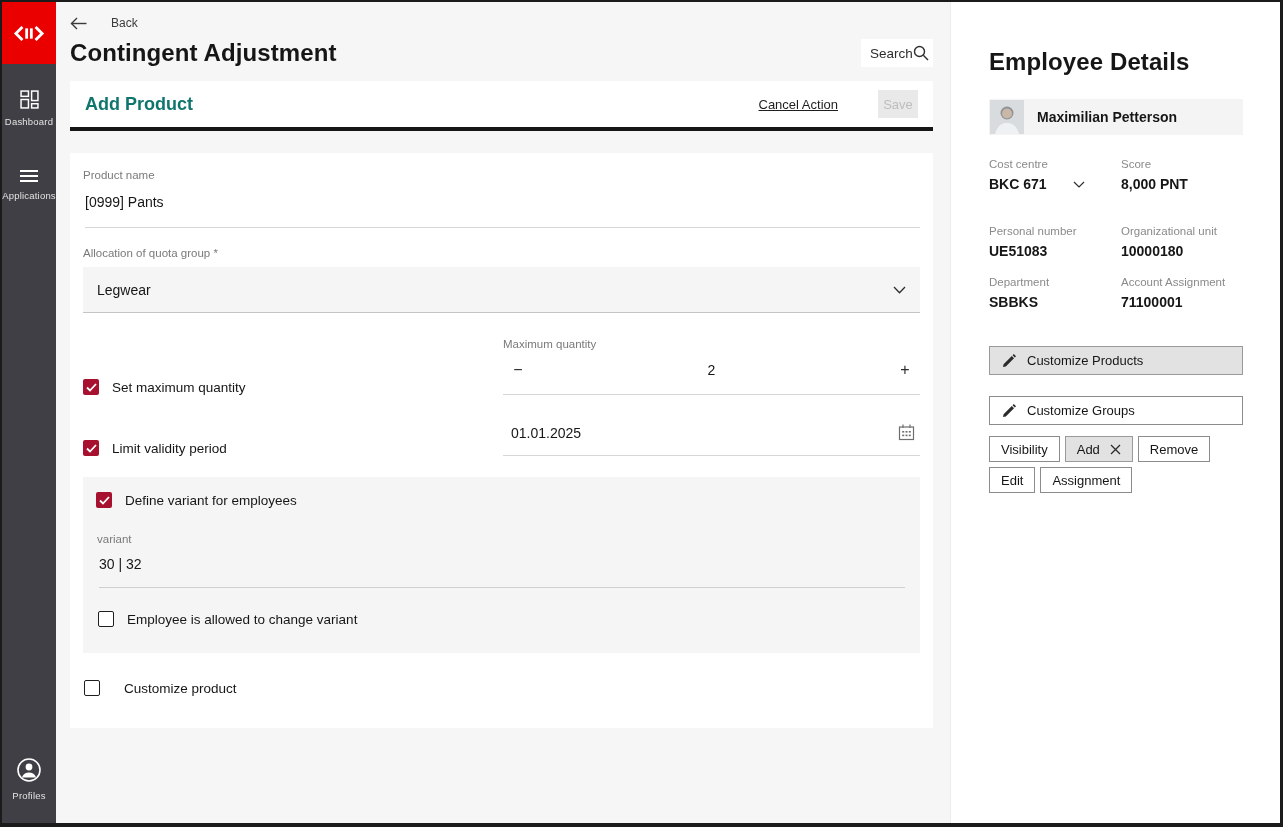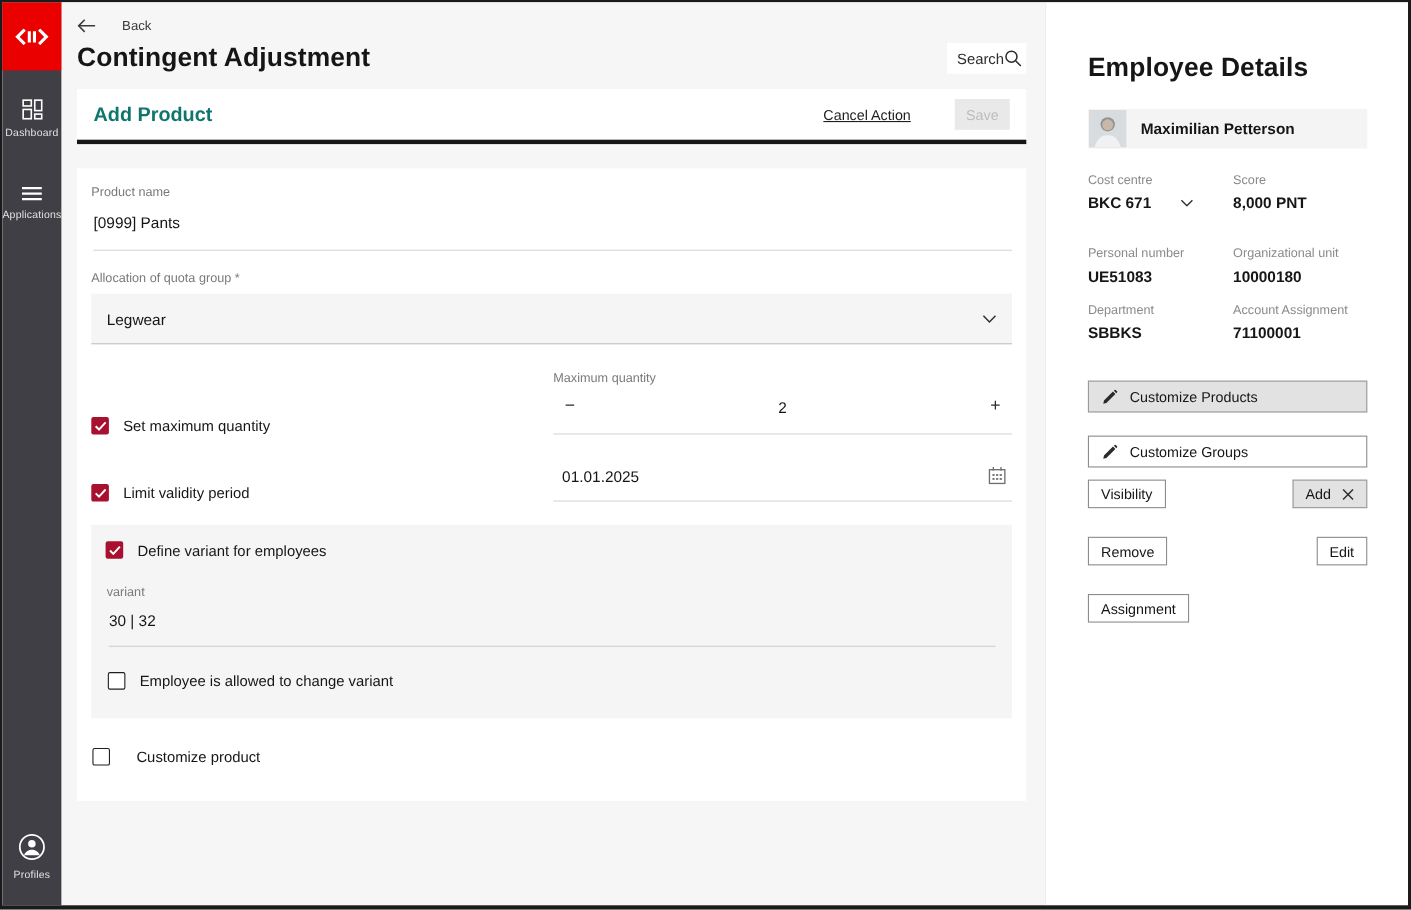--- a/index.html
+++ b/index.html
@@ -20,21 +20,21 @@
   .back-row .txt { font-size:12px; color:#3a3a3a; }
   .title-row { margin-top:9px; display:flex; align-items:center; justify-content:space-between; }
   h1 { font-size:24px; font-weight:bold; color:#161616; letter-spacing:.1px; }
   .searchbox { width:72px; height:28px; background:#fff; display:flex; align-items:center; justify-content:space-between; padding:0 7px 0 9px; cursor:pointer; }
   .searchbox .txt { font-size:13.5px; color:#2e2e2e; }
 
   .section-header { margin-top:14px; background:#fff; height:50px; padding:0 15px; display:flex; align-items:center; justify-content:space-between; border-bottom:4px solid #161616; }
   h2 { font-size:18px; font-weight:bold; color:#0f766e; }
   .sh-right { display:flex; align-items:center; gap:40px; }
   .cancel-link { font-size:13px; color:#1f1f1f; text-decoration:underline; cursor:pointer; }
-  .save-btn { width:50px; height:28px; background:#e9e9e9; border:none; color:#bdbdbd; font-size:13px; }
+  .save-btn { width:40px; height:28px; background:#e9e9e9; border:none; color:#bdbdbd; font-size:13px; }
 
   .card { margin-top:22px; background:#fff; padding:13px 13px 32px 13px; }
   .f-label { font-size:11.5px; color:#7a7a7a; }
   .f-value { font-size:14px; color:#161616; }
   .u-line { border-bottom:1px solid #d6d6d6; }
 
   .group-pn { padding-top:3px; }
   .group-pn .f-value { margin:13px 0 0 2px; padding-bottom:17px; }
 
   .group-quota { margin-top:19px; }
@@ -72,21 +72,21 @@
   .fields { margin-top:23px; display:grid; grid-template-columns:132px 1fr; row-gap:0; }
   .field { margin-bottom:17px; }
   .field .f-label { font-size:11.5px; color:#8a8a8a; }
   .field .f-value { margin-top:6px; font-weight:bold; display:flex; align-items:center; }
   .field .f-value .chev { margin-left:26px; display:inline-flex; }
   .fields .row2 { margin-top:16px; }
 
   .btn-wide { margin-top:0; width:100%; height:29px; background:#fff; border:1px solid #8c8c8c; display:flex; align-items:center; gap:11px; padding:0 12px; font-size:13px; color:#161616; cursor:pointer; }
   .btn-wide.groups { margin-top:21px; }
   .btn-wide.products { margin-top:19px; background:#e2e2e2; border-color:#9a9a9a; }
-  .mini-btns { margin-top:11px; display:flex; flex-wrap:wrap; gap:26px;justify-content:space-between; }
+  .mini-btns { margin-top:11px; display:flex; flex-wrap:wrap; gap:5px; }
   .btn-mini { height:26px; background:#fff; border:1px solid #8c8c8c; font-size:13px; color:#161616; padding:0 11px; display:flex; align-items:center; gap:10px; cursor:pointer; }
   .btn-mini.active { background:#e2e2e2; border-color:#9a9a9a; }
 
   svg { display:block; }
 </style>
 </head>
 <body>
 
 <div class="frame">
 

